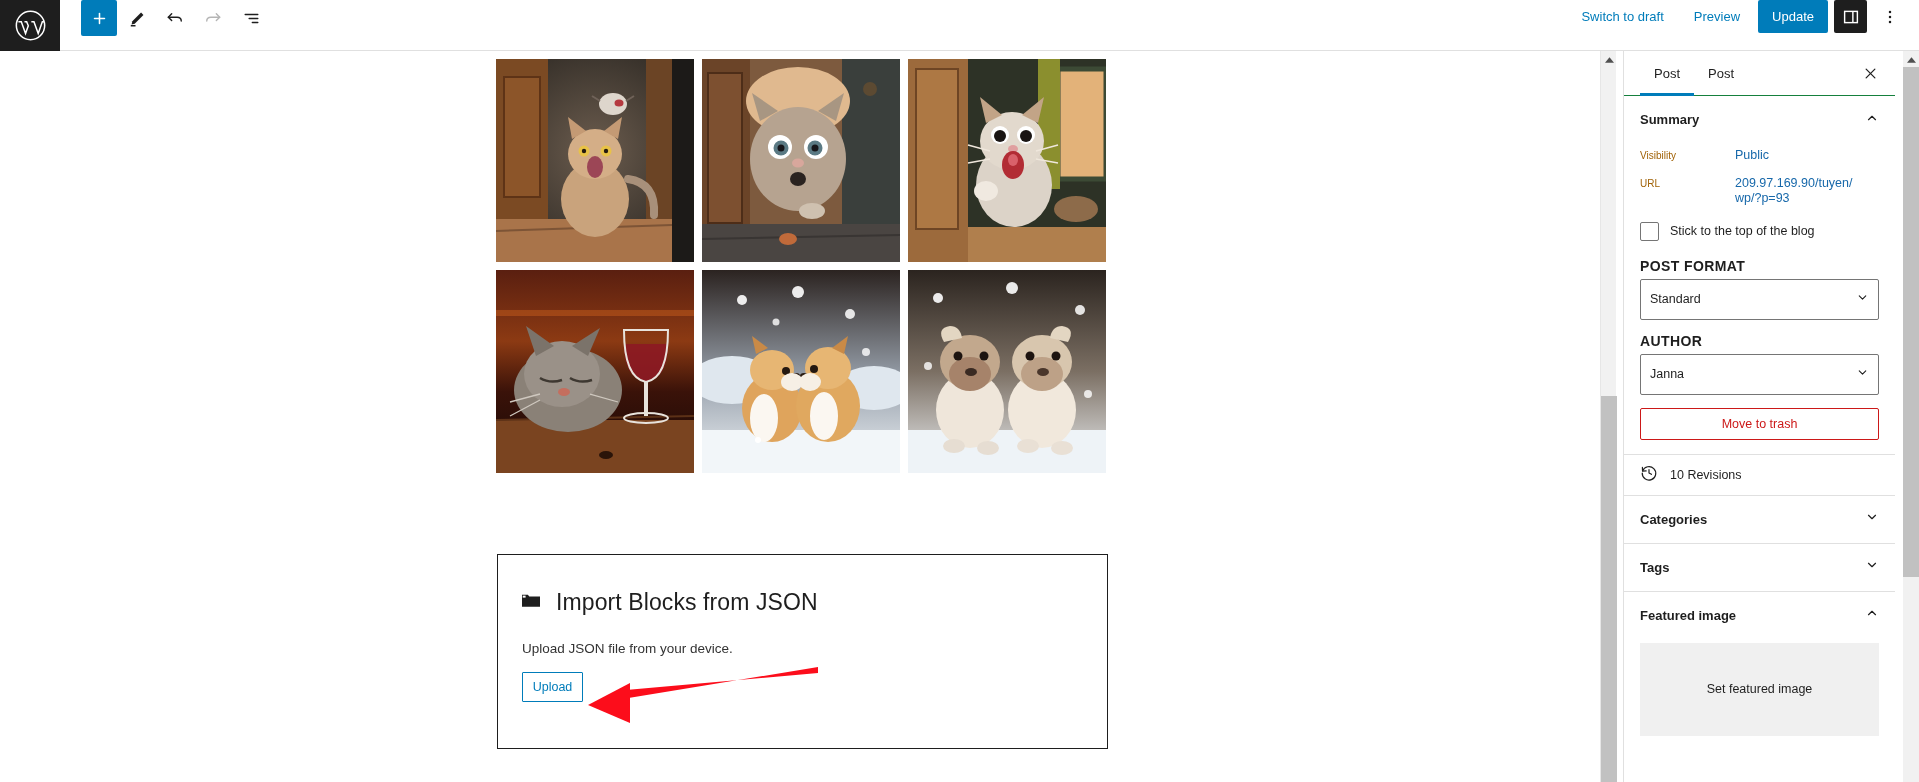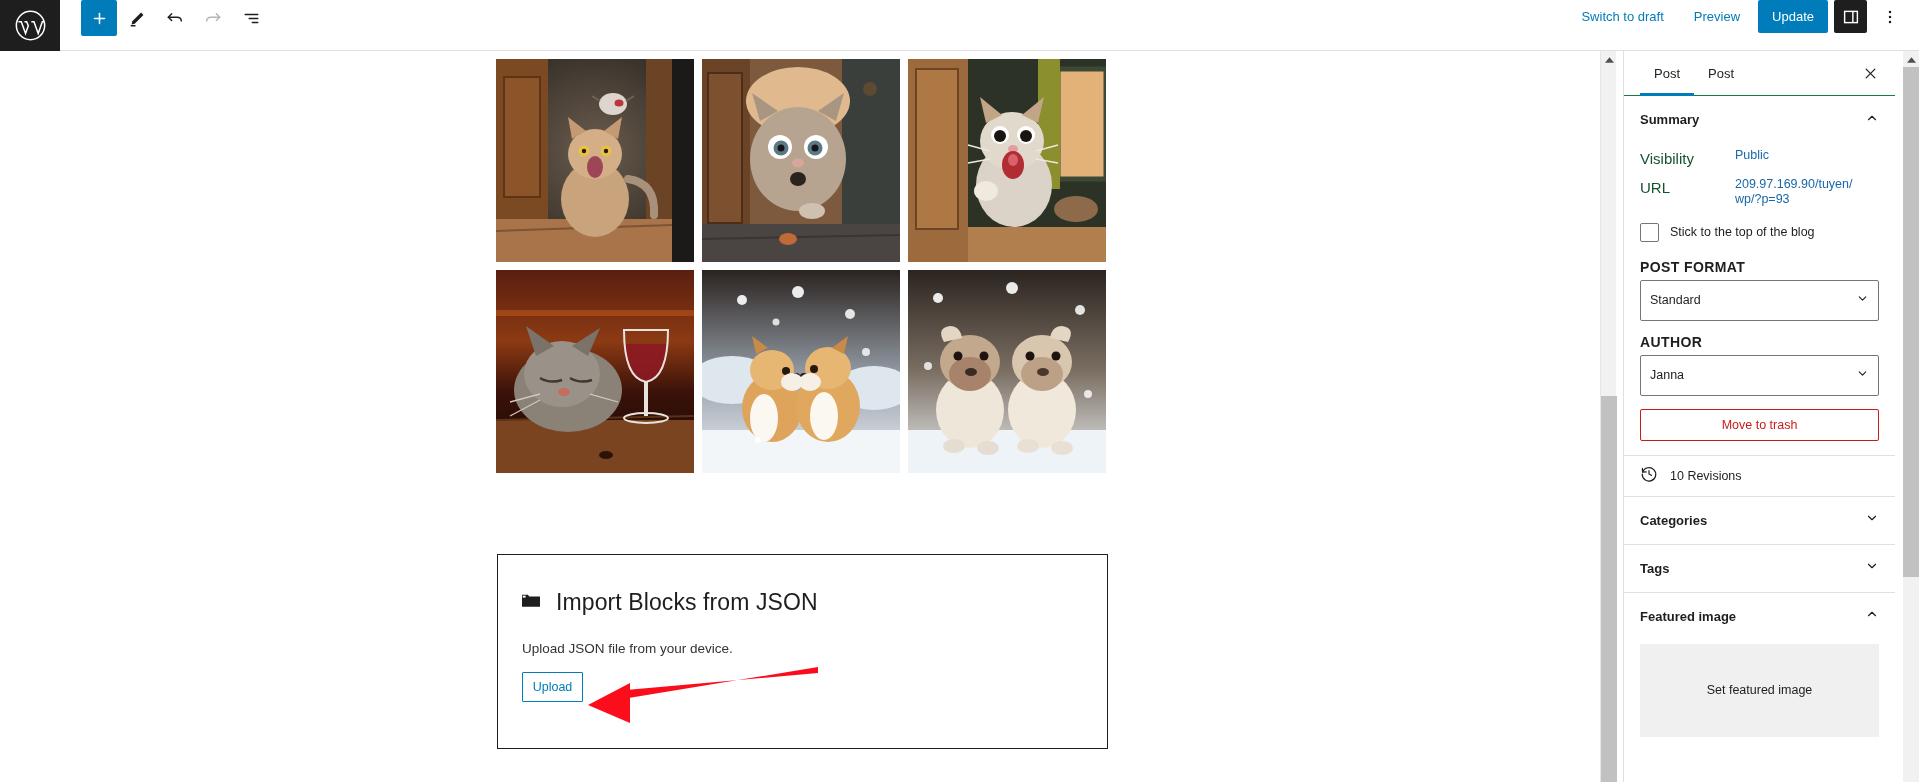--- a/index.html
+++ b/index.html
@@ -131,21 +131,21 @@
   .sb-section-head {
     height: 47px; display: flex; align-items: center; justify-content: space-between;
     padding: 0 16px; cursor: pointer; background: #fff;
   }
   .sb-section-head .title { font-size: 13px; font-weight: bold; color: #1e1e1e; }
   .sb-divider { height: 1px; background: #e0e0e0; }
   .sb-body { padding: 0 16px 14px 16px; }
   .sb-row {
     display: flex; align-items: flex-start; padding: 5px 0; min-height: 28px;
   }
-  .sb-row .lbl { width: 95px; font-size: 15px; color: #14532d; flex: 0 0 95px; padding-top: 2px; }
+  .sb-row .lbl { width: 95px; font-size: 10px; color: #a16207; flex: 0 0 95px; padding-top: 2px; }
   .sb-row .val { font-size: 12.5px; color: #1768aa; line-height: 1.18; }
   .sb-row .val span { display: block; }
   .sticky-row { display: flex; align-items: center; gap: 11px; padding: 11px 0 4px 0; }
   .chk { width: 19px; height: 19px; border: 1px solid #757575; background: #fff; border-radius: 2px; flex: 0 0 19px; }
   .sticky-row .t { font-size: 12.5px; color: #1e1e1e; }
   .fld-label {
     font-size: 14px; font-weight: bold; color: #1e1e1e; letter-spacing: .4px;
     text-transform: uppercase; margin-top: 13px; margin-bottom: 5px;
   }
   .sel {

